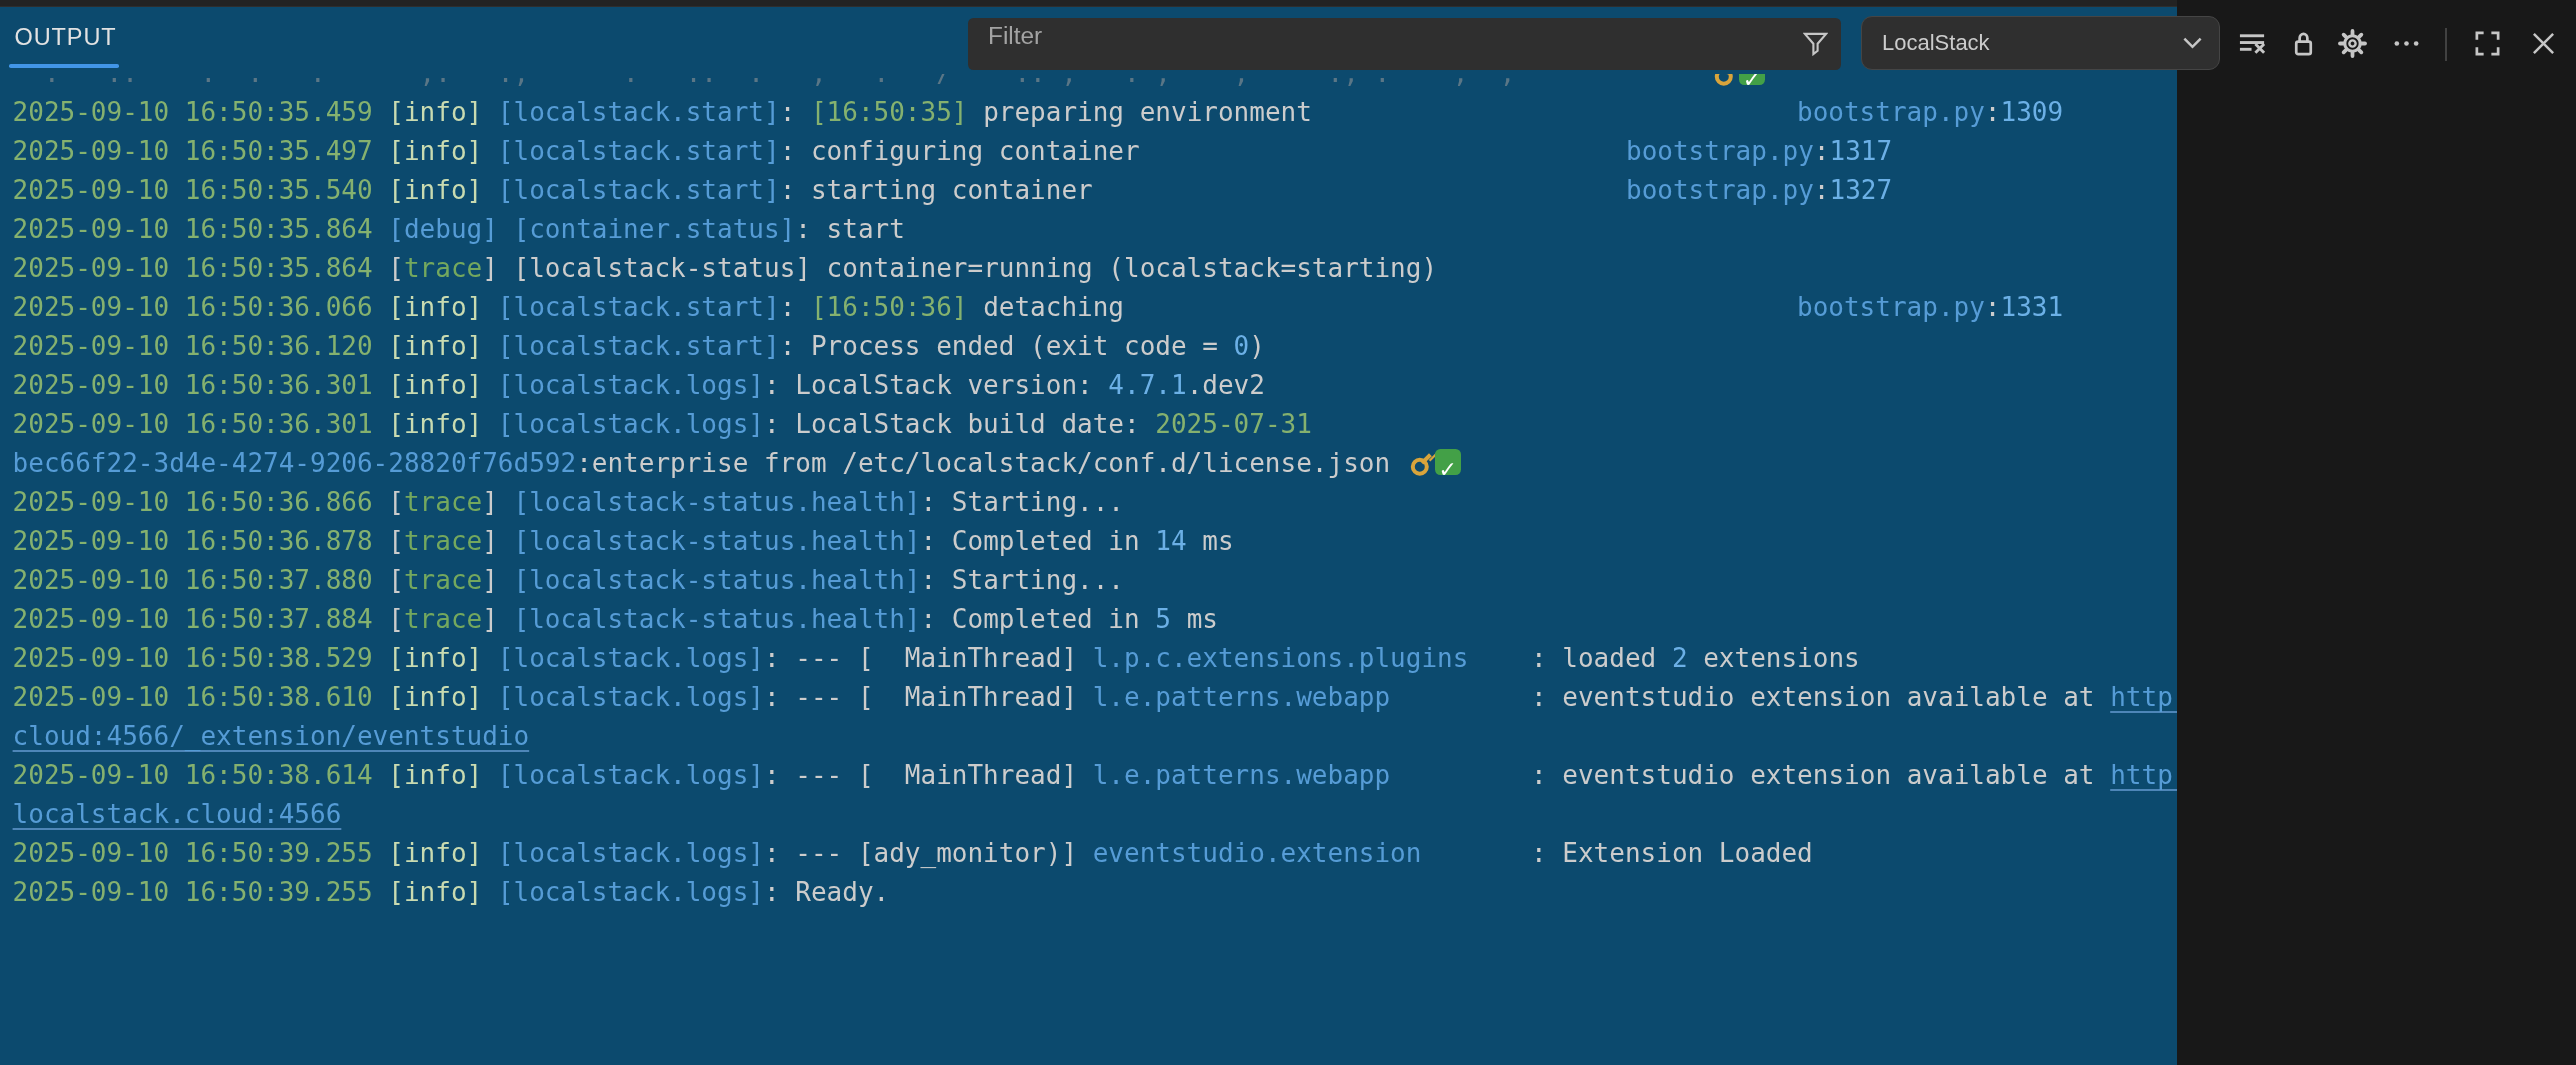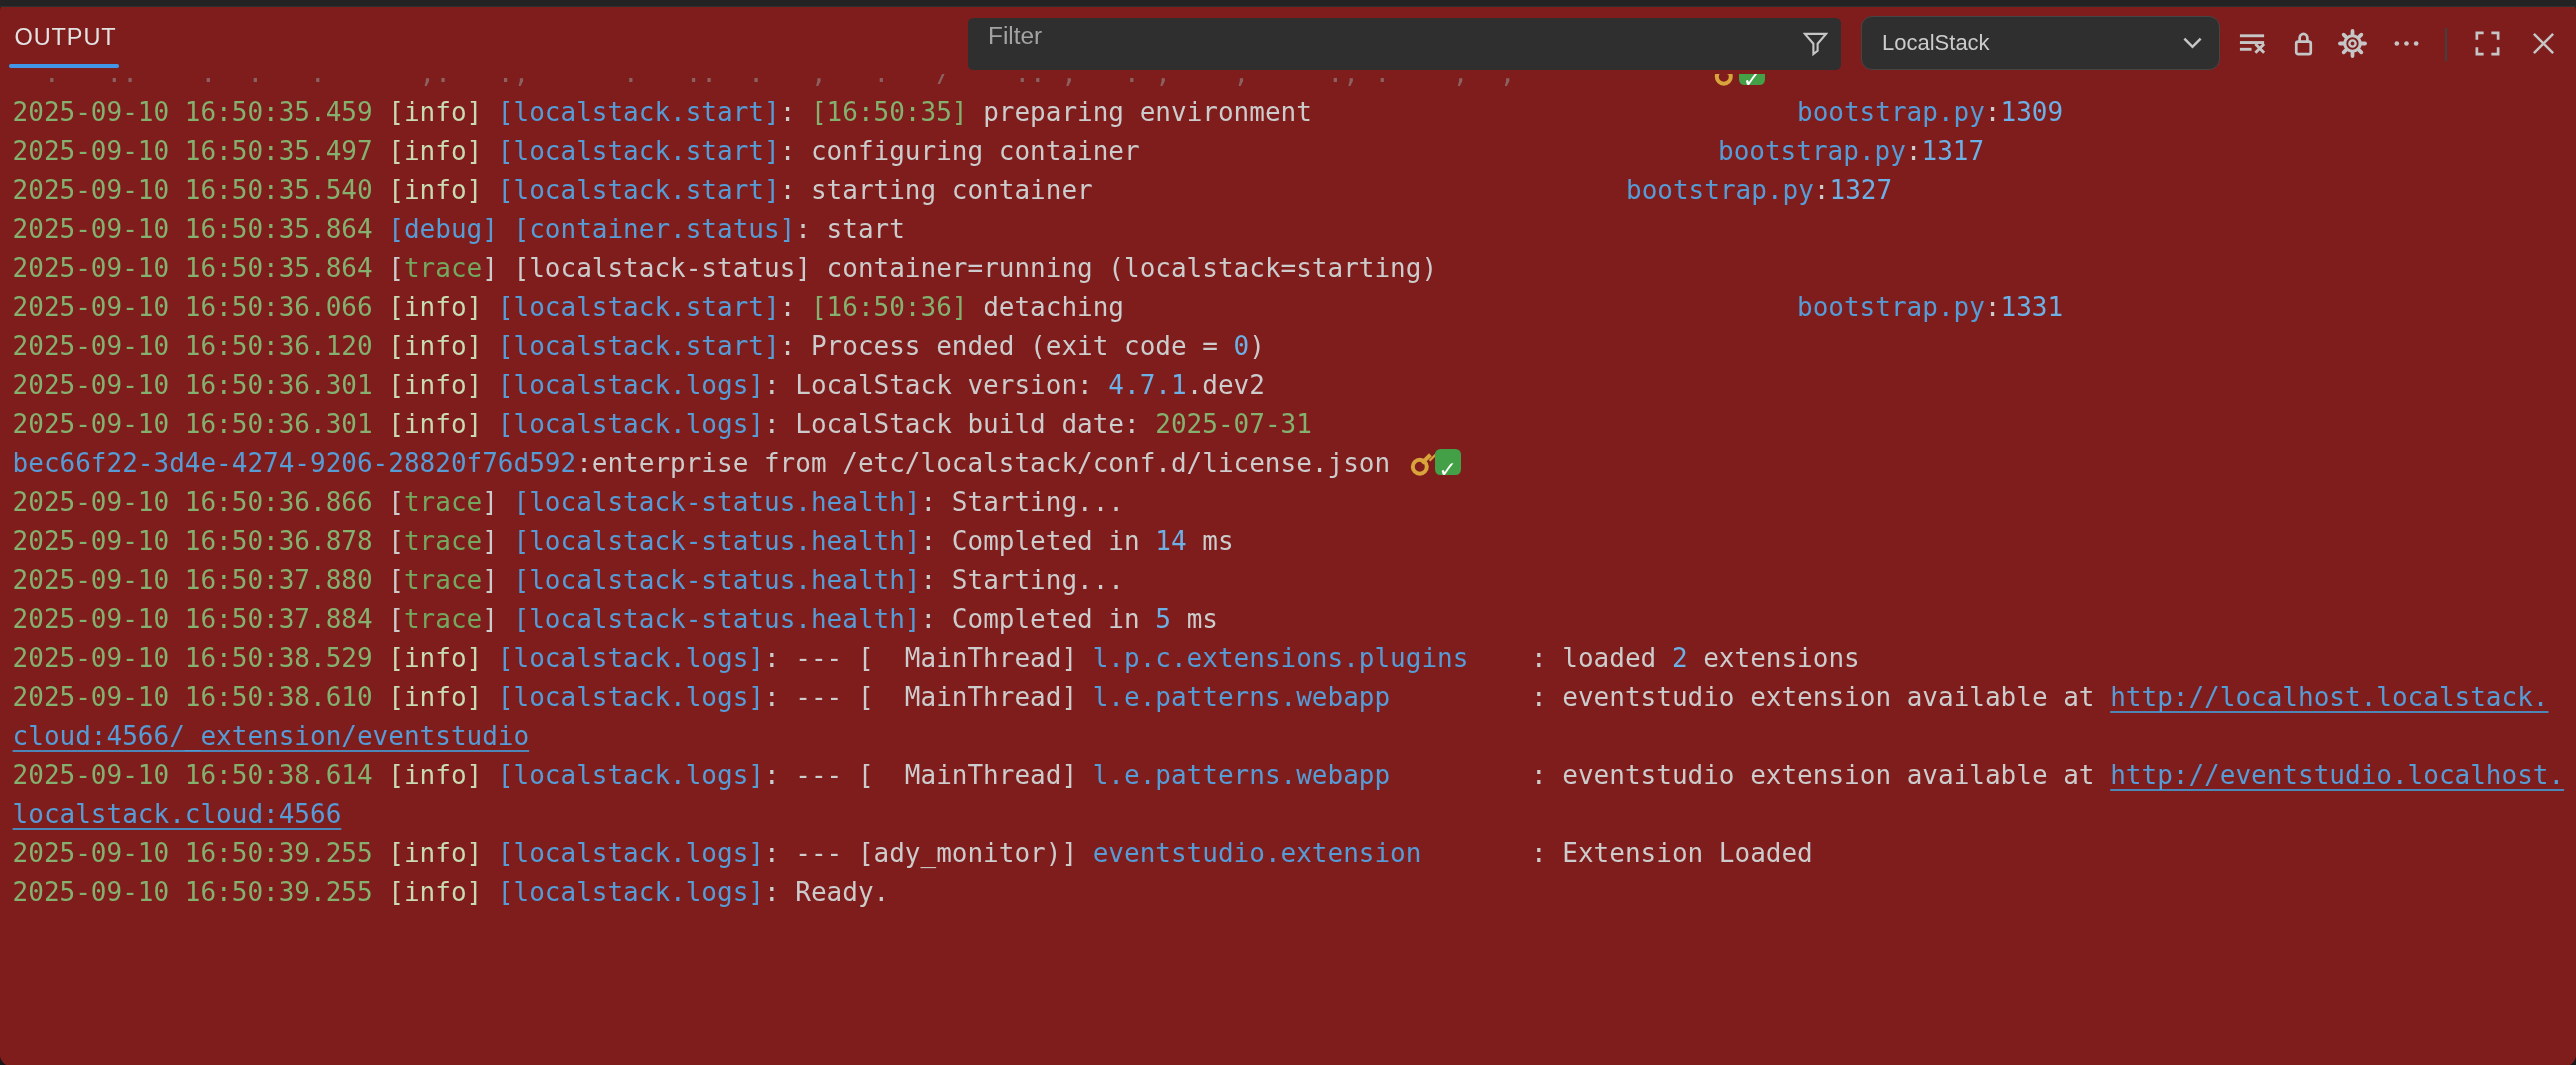--- a/index.html
+++ b/index.html
@@ -1,16 +1,16 @@
 <!DOCTYPE html>
 <html style="font-size:14.5px"><head>
 <meta charset="utf-8">
 <style>
   html,body{margin:0;padding:0;background:#181818;width:2576px;height:1066px;overflow:hidden;}
-  .panel{position:relative;width:2576px;height:1066px;background:#7f1d1d;font-family:"Liberation Sans",sans-serif;border-radius:11px;}
+  .panel{position:relative;width:2177px;height:1066px;background:#0c4a6e;font-family:"Liberation Sans",sans-serif;}
   .topstrip{position:absolute;top:0;left:0;right:0;height:6.3px;background:#232323;border-bottom:1.8px solid #2e2e2e;}
   .toolbar{position:absolute;top:8.1px;left:0;right:0;height:66px;}
   .tab{position:absolute;left:14.5px;top:16.3px;cursor:pointer;}
   .tab span{font-size:23.5px;letter-spacing:0.9px;color:#e2e2e2;}
   .tab-underline{position:absolute;left:-5.4px;top:40px;width:110px;height:3.6px;background:#4296e8;border-radius:1.8px;}
   .filterbox{position:absolute;left:968px;top:10px;width:873px;height:52px;background:#2f2f2f;border-radius:5.4px;}
   .filter-input{position:absolute;left:0;top:0;width:100%;height:100%;background:transparent;border:none;outline:none;
     color:#cccccc;font-size:24.4px;font-family:"Liberation Sans",sans-serif;padding:0 54px 16px 20px;box-sizing:border-box;}
   .filter-input::placeholder{color:#a3a3a3;opacity:1;}
   .funnel{position:absolute;right:12.6px;top:12.6px;}
@@ -140,21 +140,21 @@
           <line x1="4" y1="4" x2="24" y2="24"></line>
             <line x1="24" y1="4" x2="4" y2="24"></line>
         </g>
       </svg>
     </div>
   </div>
 
   <div class="log">
       <div class="row"><span class="frag">  .   ..    .  .   .      ,.   .,      .   ..  .   ,   .   /    .. ,   . ,    ,     ., .    ,  ,</span><span class="abs" style="left: 1710px;"><span class="emoji key-emoji"></span><span class="emoji check-emoji"></span></span></div>
       <div class="row"><span class="ts">2025-09-10 16:50:35.459 </span><span class="info">[info]</span><span class="txt"> </span><span class="scope">[localstack.start]</span><span class="txt">: </span><span class="ts">[16:50:35]</span><span class="txt"> preparing environment</span><span class="abs" style="left: 1797px;"><span class="scope">bootstrap.py</span><span class="txt">:</span><span class="num">1309</span></span></div>
-      <div class="row"><span class="ts">2025-09-10 16:50:35.497 </span><span class="info">[info]</span><span class="txt"> </span><span class="scope">[localstack.start]</span><span class="txt">: configuring container</span><span class="abs" style="left: 1718px;"><span class="scope">bootstrap.py</span><span class="txt">:</span><span class="num">1317</span></span></div>
+      <div class="row"><span class="ts">2025-09-10 16:50:35.497 </span><span class="info">[info]</span><span class="txt"> </span><span class="scope">[localstack.start]</span><span class="txt">: configuring container</span><span class="abs" style="left: 1626px;"><span class="scope">bootstrap.py</span><span class="txt">:</span><span class="num">1317</span></span></div>
       <div class="row"><span class="ts">2025-09-10 16:50:35.540 </span><span class="info">[info]</span><span class="txt"> </span><span class="scope">[localstack.start]</span><span class="txt">: starting container</span><span class="abs" style="left: 1626px;"><span class="scope">bootstrap.py</span><span class="txt">:</span><span class="num">1327</span></span></div>
       <div class="row"><span class="ts">2025-09-10 16:50:35.864 </span><span class="debug">[debug]</span><span class="txt"> </span><span class="scope">[container.status]</span><span class="txt">: start</span></div>
       <div class="row"><span class="ts">2025-09-10 16:50:35.864 </span><span class="txt">[</span><span class="trace">trace</span><span class="txt">] [localstack-status] container=running (localstack=starting)</span></div>
       <div class="row"><span class="ts">2025-09-10 16:50:36.066 </span><span class="info">[info]</span><span class="txt"> </span><span class="scope">[localstack.start]</span><span class="txt">: </span><span class="ts">[16:50:36]</span><span class="txt"> detaching</span><span class="abs" style="left: 1797px;"><span class="scope">bootstrap.py</span><span class="txt">:</span><span class="num">1331</span></span></div>
       <div class="row"><span class="ts">2025-09-10 16:50:36.120 </span><span class="info">[info]</span><span class="txt"> </span><span class="scope">[localstack.start]</span><span class="txt">: Process ended (exit code = </span><span class="num">0</span><span class="txt">)</span></div>
       <div class="row"><span class="ts">2025-09-10 16:50:36.301 </span><span class="info">[info]</span><span class="txt"> </span><span class="scope">[localstack.logs]</span><span class="txt">: LocalStack version: </span><span class="num">4.7.1</span><span class="txt">.dev2</span></div>
       <div class="row"><span class="ts">2025-09-10 16:50:36.301 </span><span class="info">[info]</span><span class="txt"> </span><span class="scope">[localstack.logs]</span><span class="txt">: LocalStack build date: </span><span class="date">2025-07-31</span></div>
       <div class="row"><span class="scope">bec66f22-3d4e-4274-9206-28820f76d592</span><span class="txt">:enterprise from /etc/localstack/conf.d/license.json </span><span class="emoji key-emoji"></span><span class="emoji check-emoji"></span></div>
       <div class="row"><span class="ts">2025-09-10 16:50:36.866 </span><span class="txt">[</span><span class="trace">trace</span><span class="txt">] </span><span class="scope">[localstack-status.health]</span><span class="txt">: Starting...</span></div>
       <div class="row"><span class="ts">2025-09-10 16:50:36.878 </span><span class="txt">[</span><span class="trace">trace</span><span class="txt">] </span><span class="scope">[localstack-status.health]</span><span class="txt">: Completed in </span><span class="num">14</span><span class="txt"> ms</span></div>

